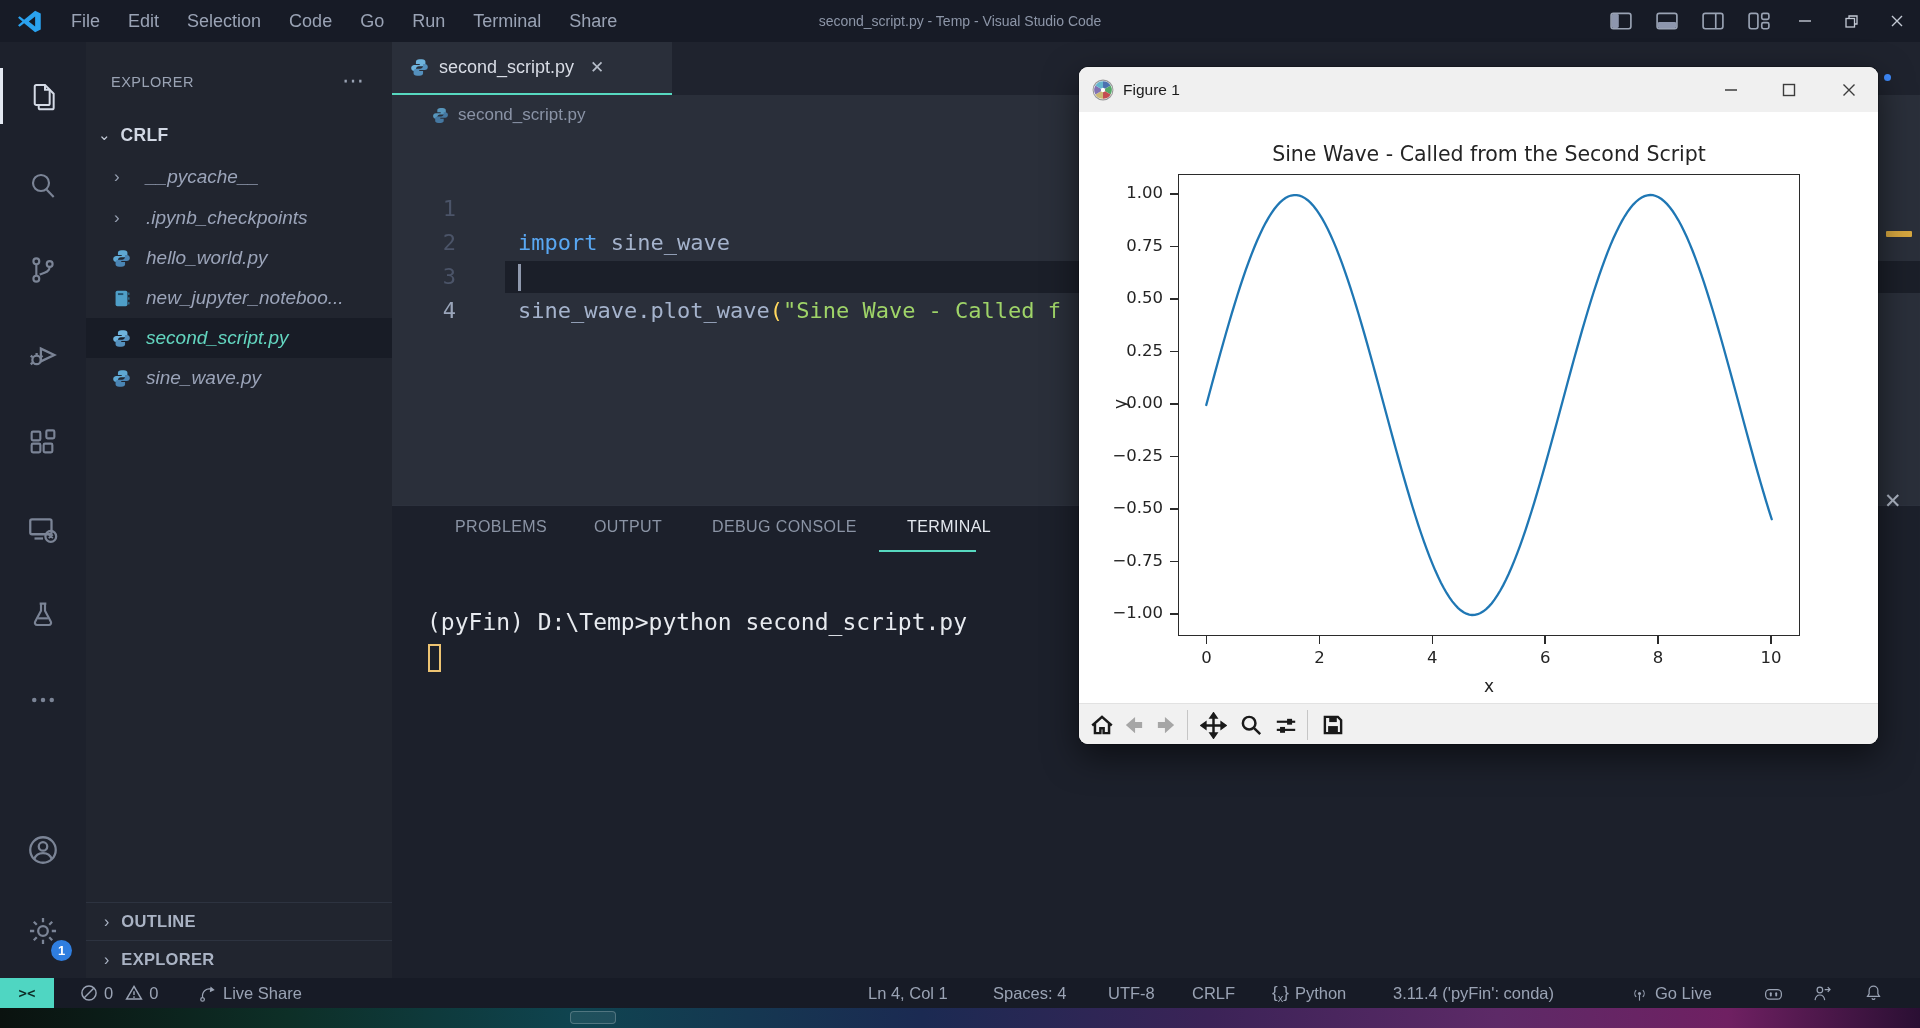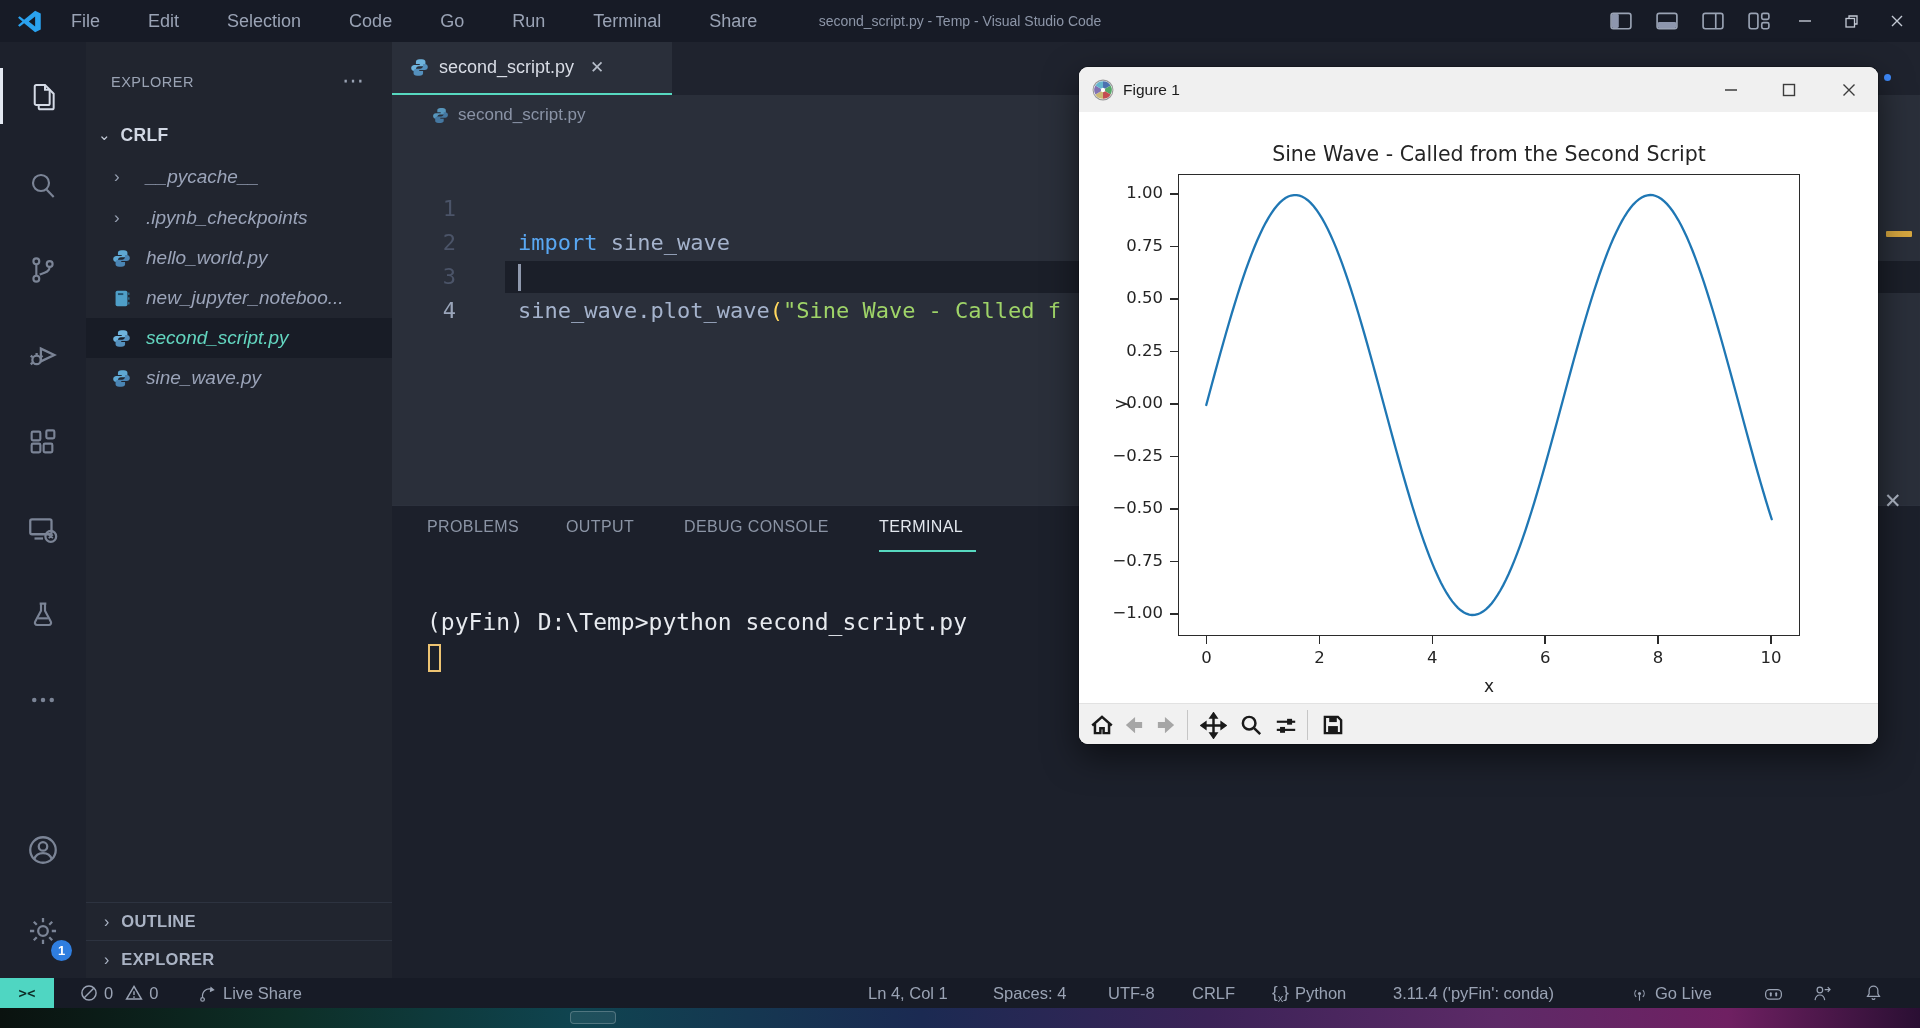--- a/index.html
+++ b/index.html
@@ -5,21 +5,21 @@
   * { margin:0; padding:0; box-sizing:border-box; }
   html,body { background:#10131b; }
   .screen{ position:relative; width:1920px; height:1028px; overflow:hidden;
            font-family:"Liberation Sans", sans-serif; background:#2a2f3a; }
   .abs{ position:absolute; }
 
   
   .titlebar{ left:0; top:0; width:1920px; height:42px; background:#171b26;
              display:flex; align-items:center; z-index:5;}
   .vslogo{ margin-left:16px; width:27px; height:27px; }
-  .menu{ display:flex; margin-left:14px;gap:20px; }
+  .menu{ display:flex; margin-left:14px; }
   .menu-item{ padding:0 14px; line-height:42px; font-size:18px; color:#9aa3b5; cursor:default;}
   .win-title{ position:absolute; left:50%; top:0; transform:translateX(-50%);
               line-height:42px; font-size:14px; color:#8d96a8; white-space:nowrap;}
   .tb-right{ position:absolute; right:0; top:0; height:42px; display:flex; align-items:center;}
   .tb-btn{ width:46px; height:42px; display:flex; align-items:center; justify-content:center;}
 
   
   .activitybar{ left:0; top:42px; width:86px; height:936px; background:#1d212c; z-index:4;}
   .act-icon{ position:absolute; left:0; width:86px; height:64px;
              display:flex; align-items:center; justify-content:center;}
@@ -64,21 +64,21 @@
   .tok-keyword{ color:#59a7f2; }
   .tok-plain{ color:#a5b3cc; }
   .tok-bracket{ color:#ffd75e; }
   .tok-string{ color:#9fd468; }
   .curline-bg{ position:absolute; left:113px; top:219px; width:1415px; height:32px; background:#1b1f29;}
   .cursor-editor{ position:absolute; left:126px; top:222px; width:2.5px; height:27px; background:#8f99ad;}
 
   
   .panel{ left:392px; top:505px; width:1528px; height:473px; background:#1c202b;
           border-top:1px solid #2c313d; z-index:1;}
-  .panel-tab{ position:absolute; top:12px; font-size:16px; letter-spacing:.4px; color:#8b94a5;}
+  .panel-tab{ position:absolute; top:12px; font-size:16px; letter-spacing:.4px; color:#8b94a5;margin-left:28px;}
   .panel-tab.active{ color:#e3e7ee; }
   .panel-underline{ position:absolute; top:44px; height:2px; background:#57d9c0;}
   .term-line{ position:absolute; left:35px; top:103px; font-family:"DejaVu Sans Mono", monospace;
               font-size:23px; color:#e7eaef; white-space:pre;}
   .term-cursor{ position:absolute; left:36px; top:138px; width:13px; height:28px; border:2px solid #edc372;}
 
   
   .statusbar{ left:0; top:978px; width:1920px; height:30px; background:#171b26; z-index:6;
               font-size:16.5px; color:#9aa3b4;}
   .remote-ind{ position:absolute; left:0; top:0; width:54px; height:30px; background:#4fd6c2;

